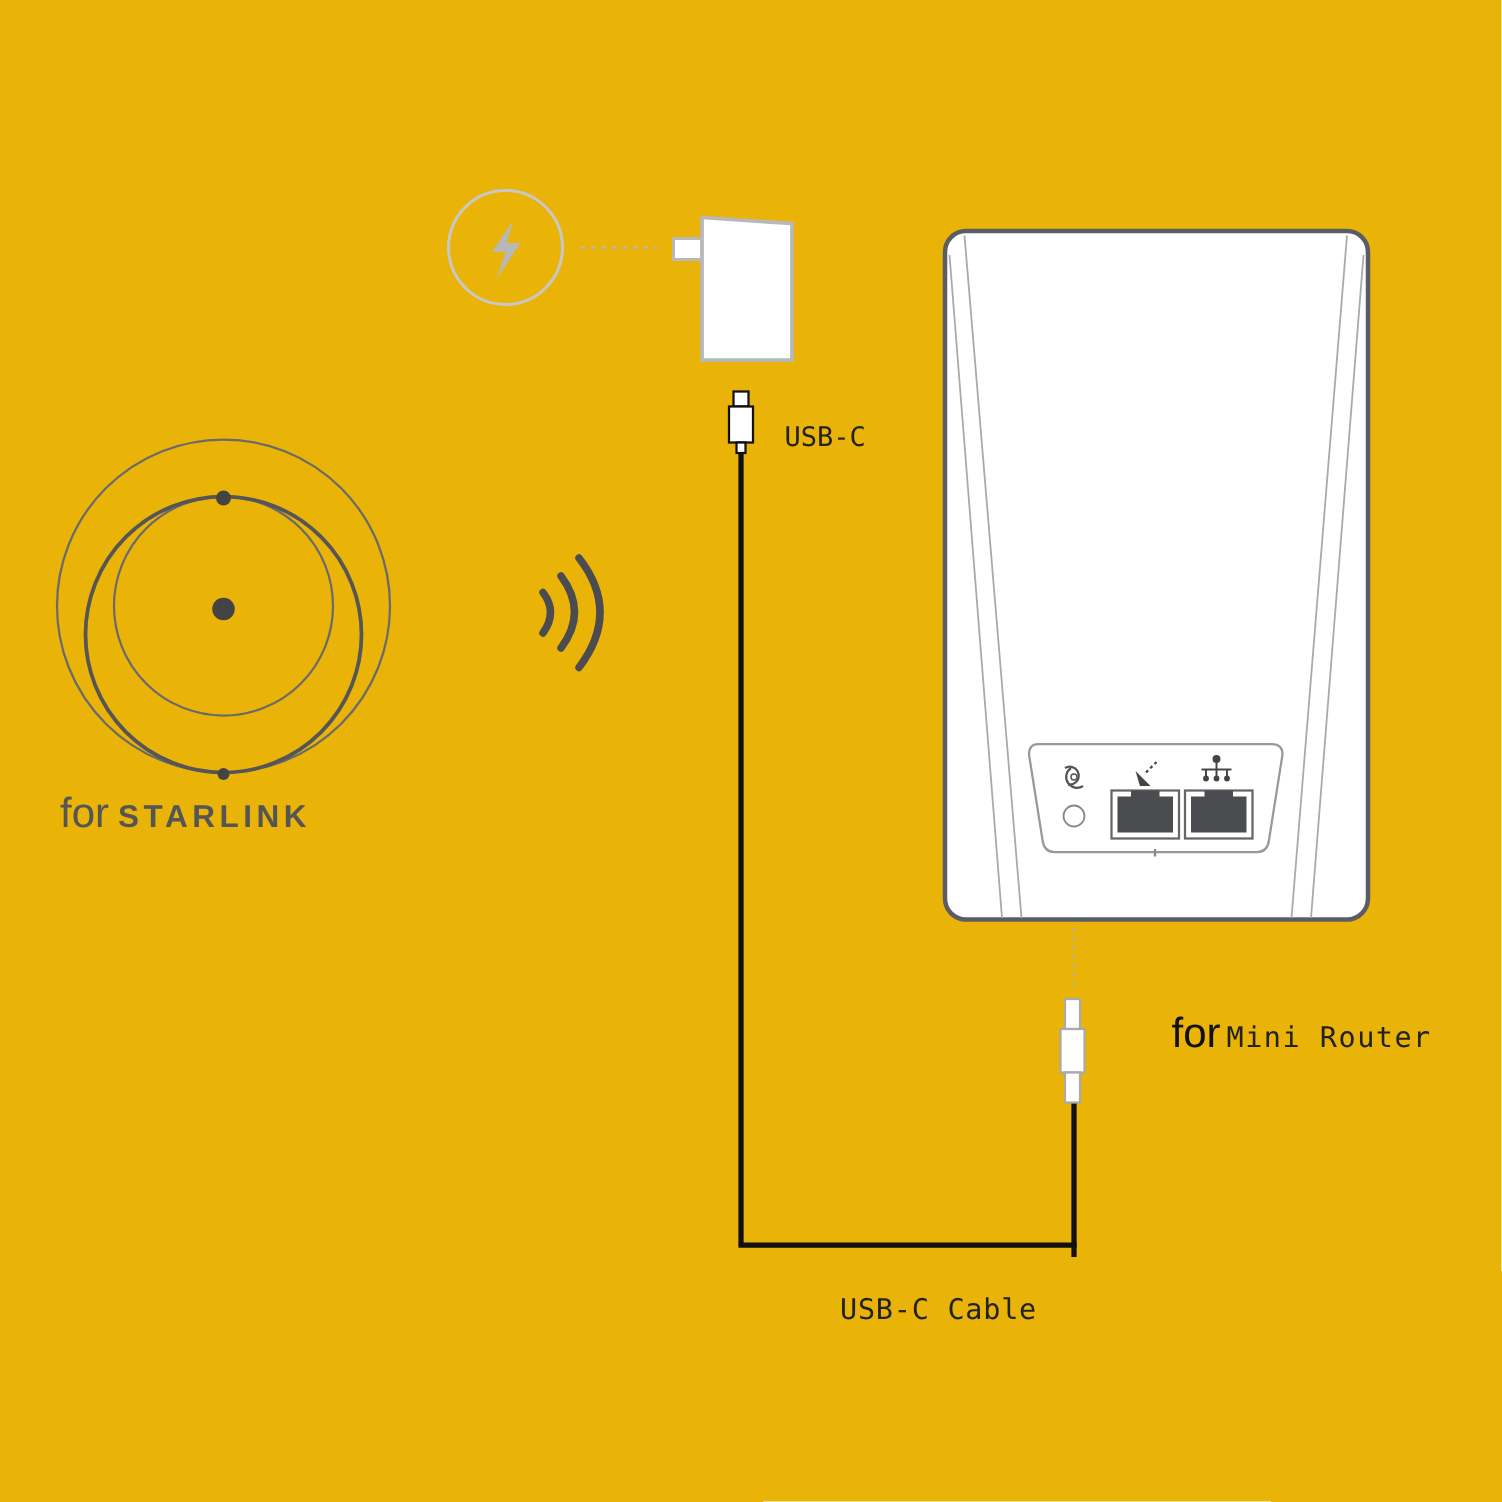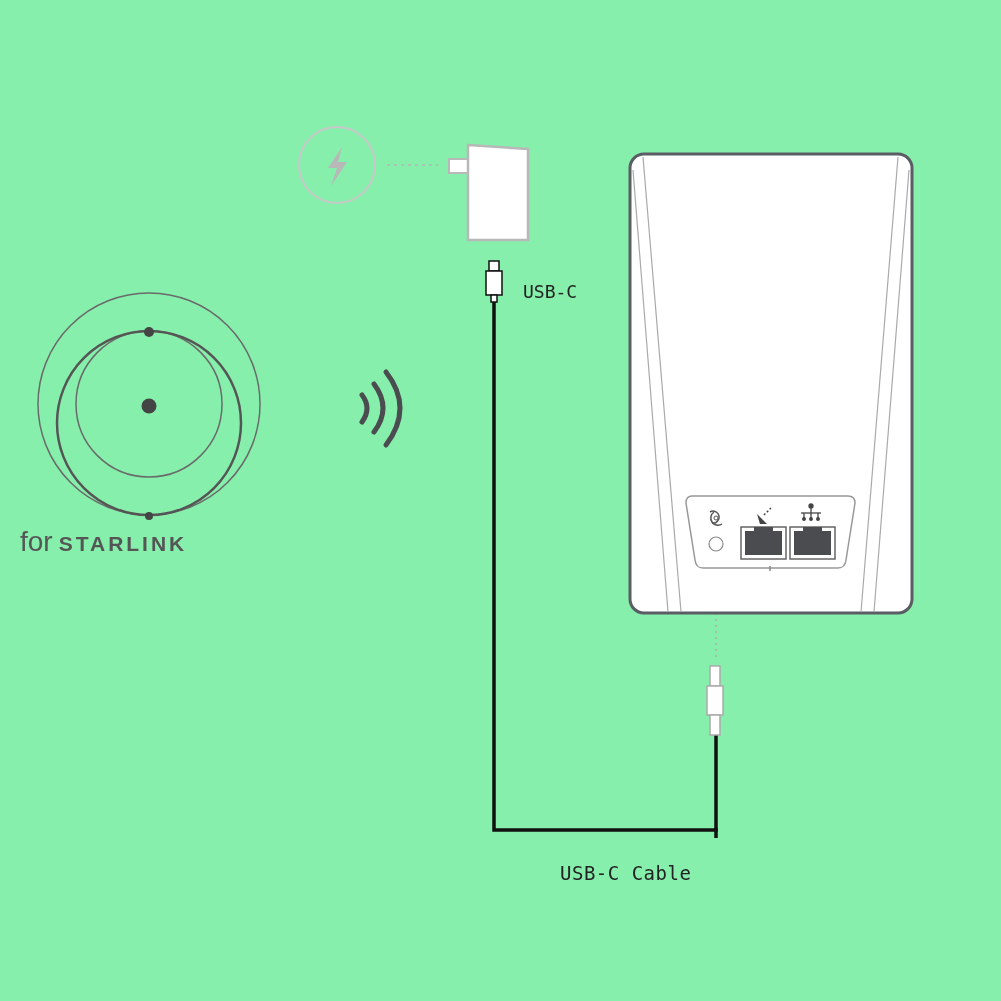--- a/index.html
+++ b/index.html
@@ -1,26 +1,26 @@
 <!DOCTYPE html>
 <html><head>
 <meta charset="utf-8">
 <style>
   html, body { margin: 0; padding: 0; background: #ffffff; }
-  #canvas { position: relative; width: 1001px; height: 1001px; overflow: hidden; background: #86efac; }
+  #canvas { position: relative; width: 1001px; height: 1001px; overflow: hidden; background: #eab308; }
   svg.diagram { position: absolute; left: 0; top: 0; }
   .label { position: absolute; white-space: nowrap; color: #222; }
   .mono { font-family: "DejaVu Sans Mono", "Liberation Mono", monospace; }
   .sans { font-family: "Liberation Sans", "DejaVu Sans", sans-serif; }
   #usbc-label { left: 523px; top: 281px; font-size: 18px; }
   #cable-label { left: 560px; top: 862px; font-size: 19px; letter-spacing: 0.5px; }
   #router-label { left: 781px; top: 673px; }
   #router-label .for { font-size: 28px; color: #111; }
   #router-label .name { font-size: 19px; letter-spacing: 1px; }
-  #starlink-label { left: 20px; top: 526px; color: #555; }
+  #starlink-label { left: 40px; top: 526px; color: #555; }
   #starlink-label .for { font-size: 28px; }
   #starlink-label .brand { font-size: 21px; font-weight: bold; letter-spacing: 3px; margin-left: 6px; }
 </style>
 </head>
 <body>
 
 <div id="canvas">
   <svg class="diagram" width="1001" height="1001" viewBox="0 0 1001 1001">
 
     <g>
@@ -104,17 +104,21 @@
       <rect x="790" y="527" width="45" height="32" fill="#fff" stroke="#666" stroke-width="1.5"></rect>
       <path d="M794 531 L831 531 L831 555 L794 555 Z" fill="#4a4c50"></path>
       <rect x="803" y="527" width="19" height="5" fill="#4a4c50"></rect>
     </g>
   </svg>
 
   <div id="usbc-label" class="label mono">USB-C</div>
 
   <div id="cable-label" class="label mono">USB-C Cable</div>
 
+  <div id="router-label" class="label">
+    <span class="for sans">for</span>
+    <span class="name mono">Mini Router</span>
+  </div>
 
   <div id="starlink-label" class="label sans">
     <span class="for">for</span><span class="brand">STARLINK</span>
   </div>
 </div>
 
 </body></html>

